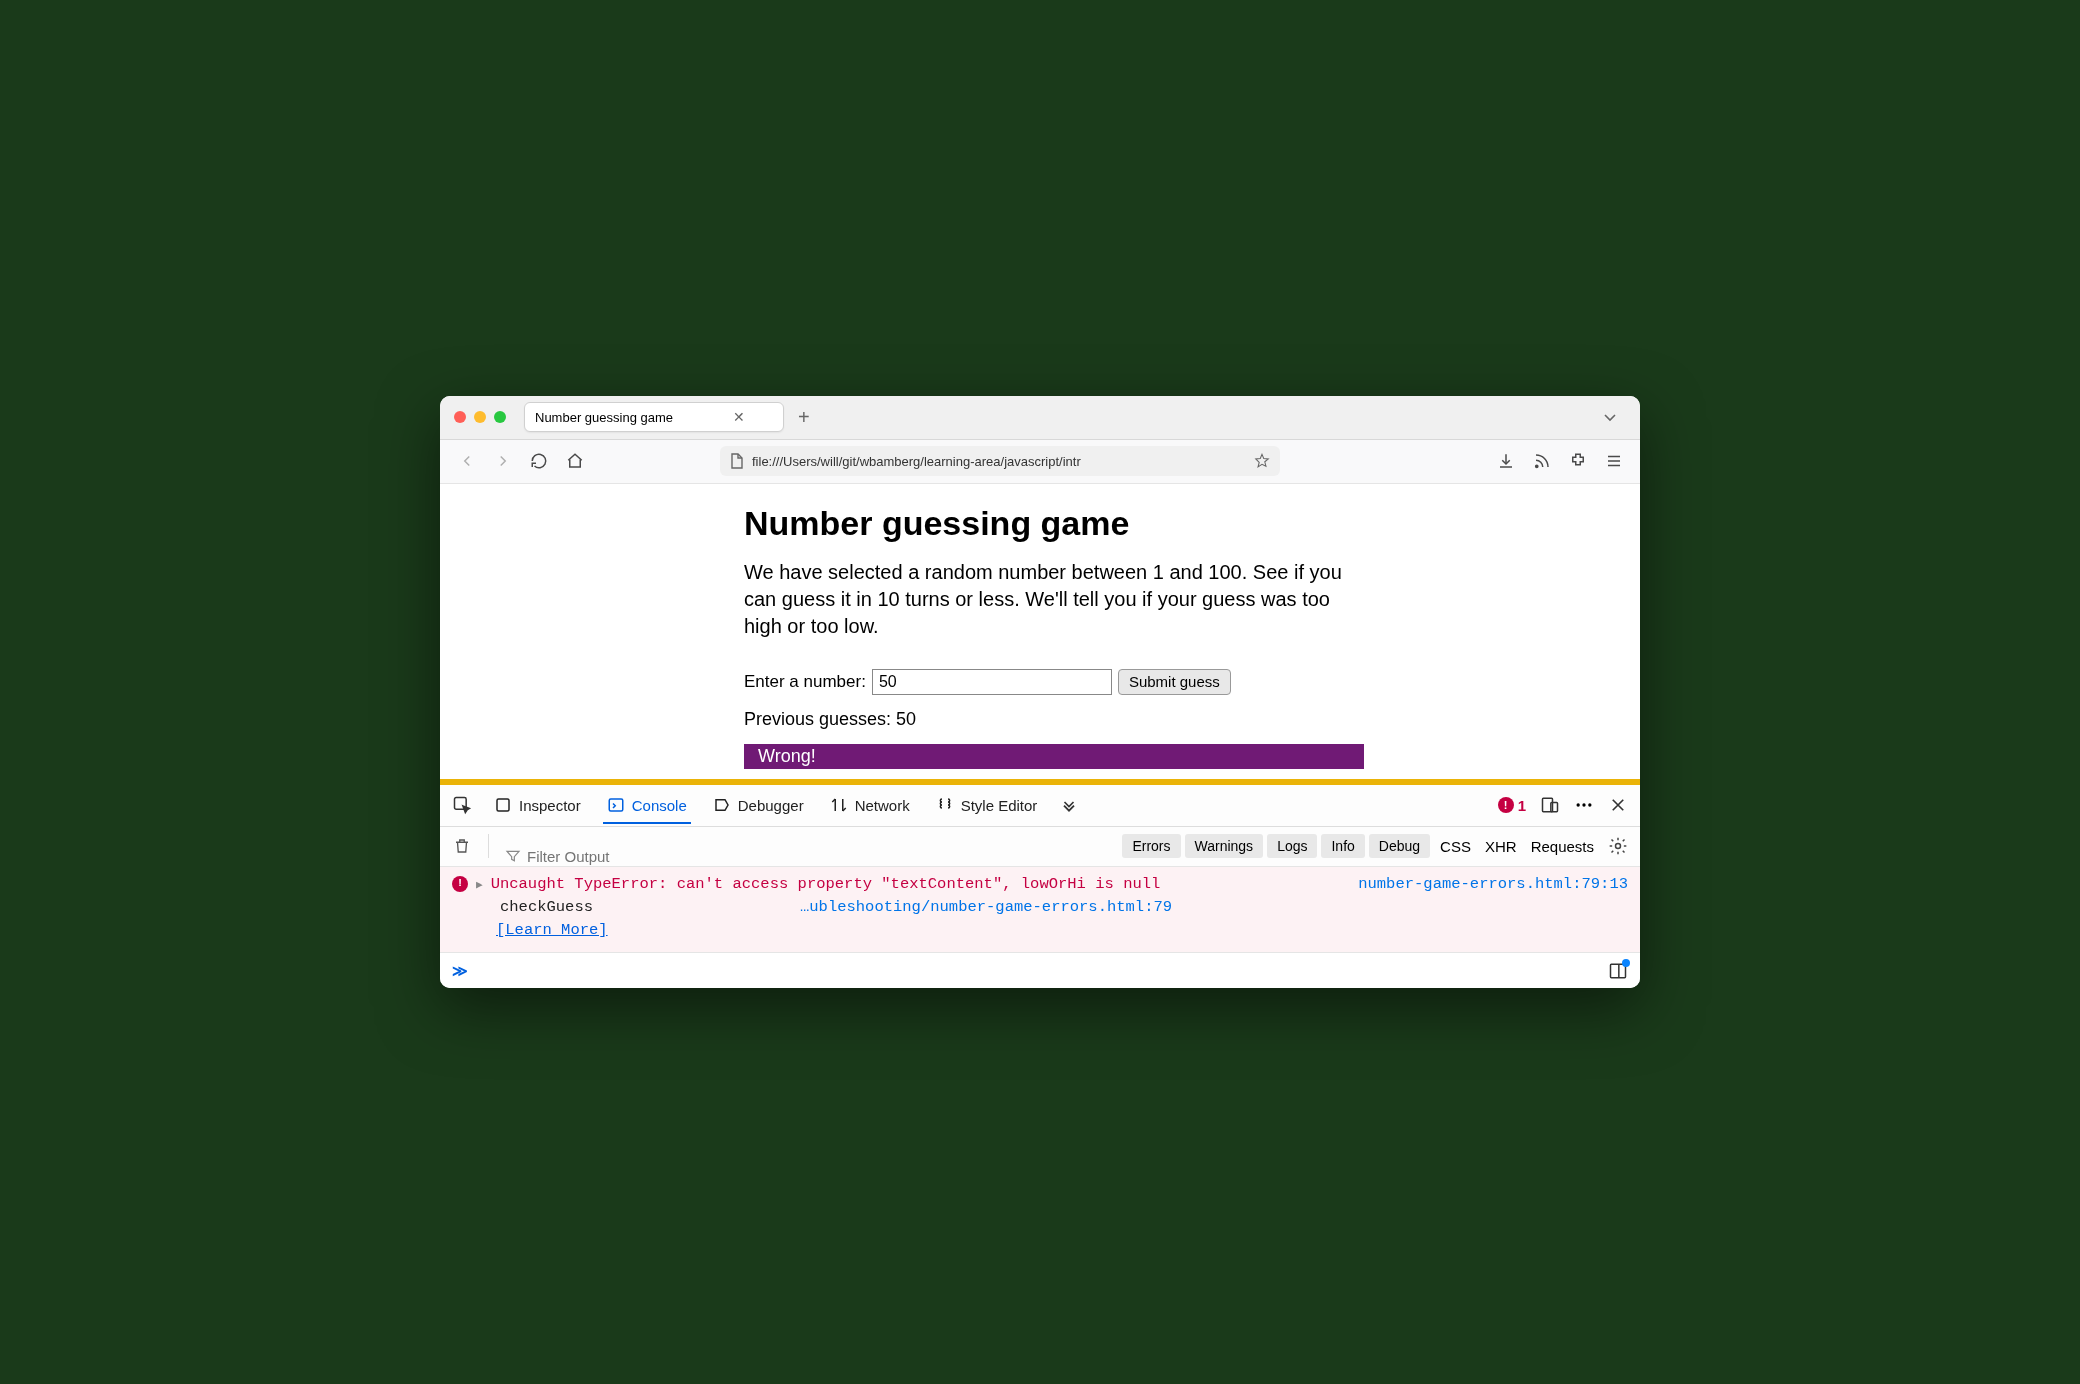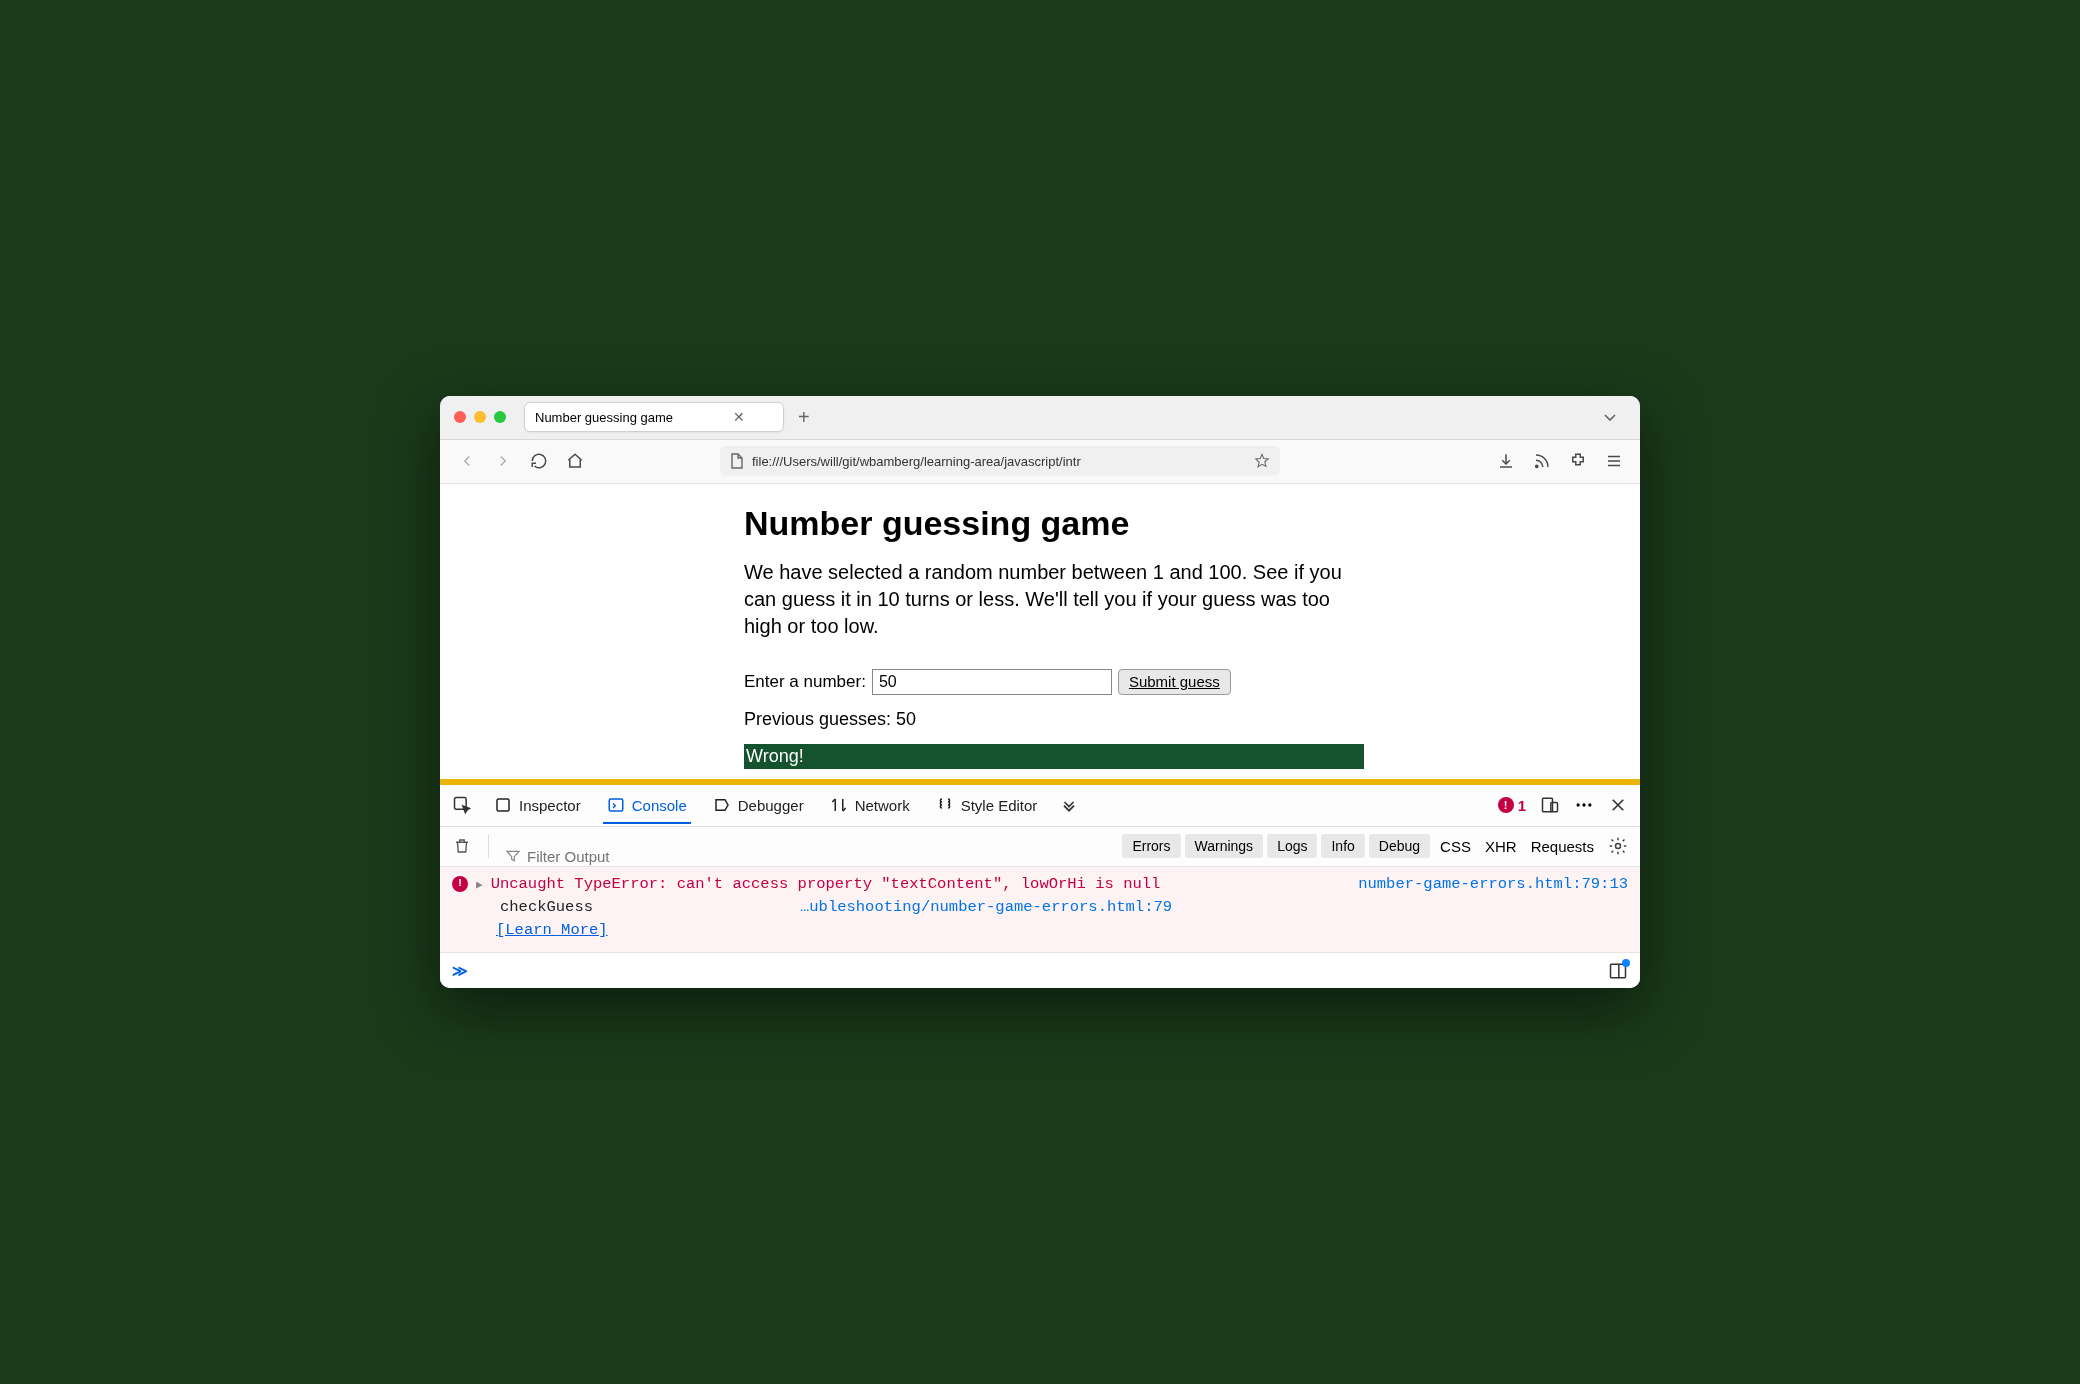--- a/index.html
+++ b/index.html
@@ -80,23 +80,23 @@
 
 .page-content {
   padding: 20px 24px 10px 24px;
   min-height: 290px;
 }
 .page-inner { max-width: 620px; margin-left: 280px; }
 .page-title { font-size: 34px; font-weight: 800; margin-bottom: 16px; font-family: Helvetica, Arial, sans-serif; }
 .page-desc { font-size: 20px; line-height: 1.35; margin-bottom: 29px; }
 .guess-row { font-size: 17px; margin-bottom: 14px; display: flex; align-items: center; gap: 6px; }
 .guess-input { width: 240px; height: 26px; font-size: 16px; padding: 2px 6px; border: 1px solid #888; background: #fff; }
-.submit-btn { height: 26px; padding: 2px 10px; font-size: 15px; background: #e8e8e8; border: 1px solid #999; border-radius: 4px; cursor: pointer; text-decoration: underline; }
+.submit-btn { height: 26px; padding: 2px 10px; font-size: 15px; background: #e8e8e8; border: 1px solid #999; border-radius: 4px; cursor: pointer; }
 .prev-guesses { font-size: 18px; margin-bottom: 14px; }
-.wrong-banner { background: #14532d; color: #fff; font-size: 18px; padding: 2px 2px; }
+.wrong-banner { background: #701a75; color: #fff; font-size: 18px; padding: 2px 14px; }
 
 .devtools { border-top: 6px solid #eab308; font-size: 15px; }
 .dt-tabs {
   height: 42px;
   display: flex;
   align-items: center;
   padding: 0 12px;
   gap: 18px;
   border-bottom: 1px solid #ddd;
   background: #fdfdfd;

